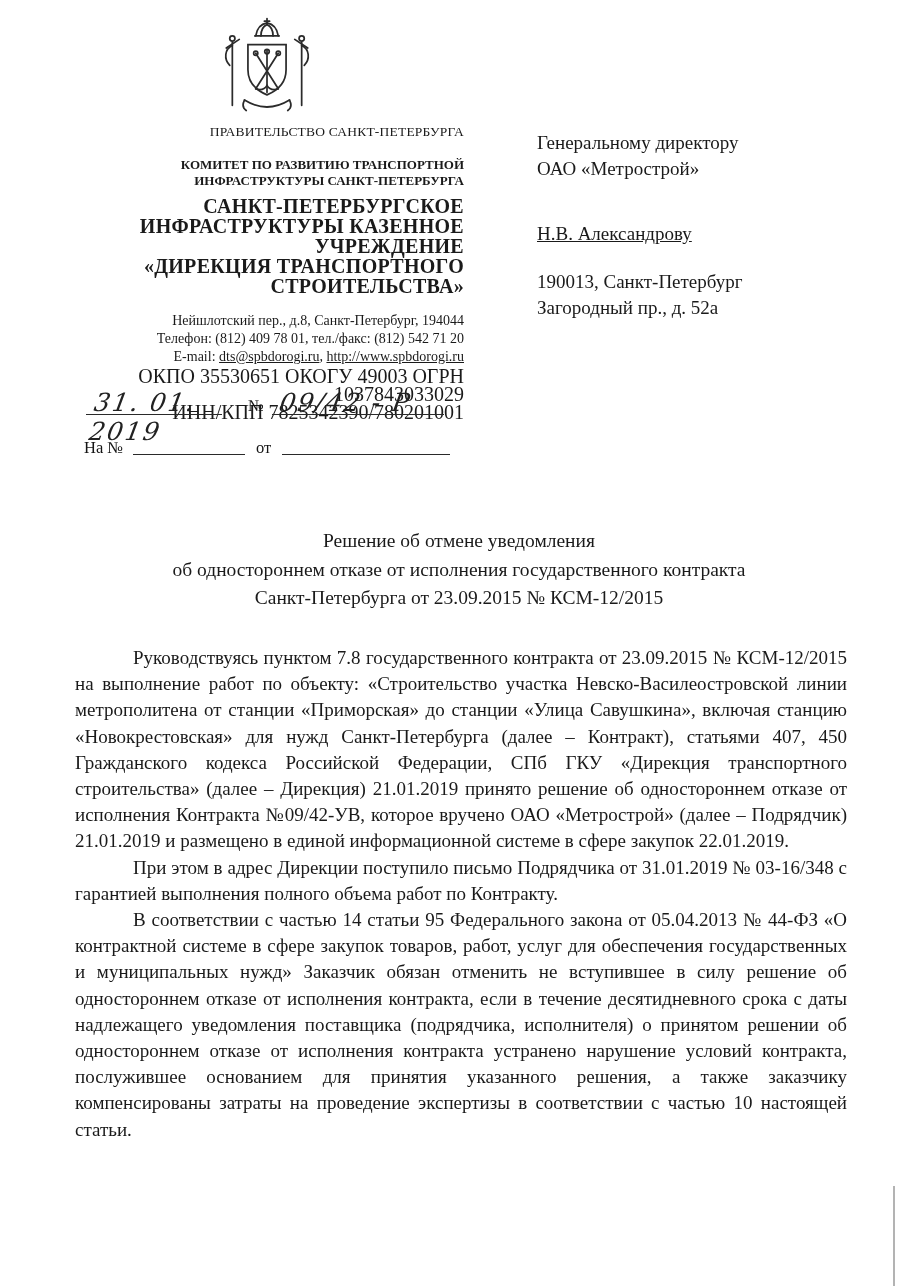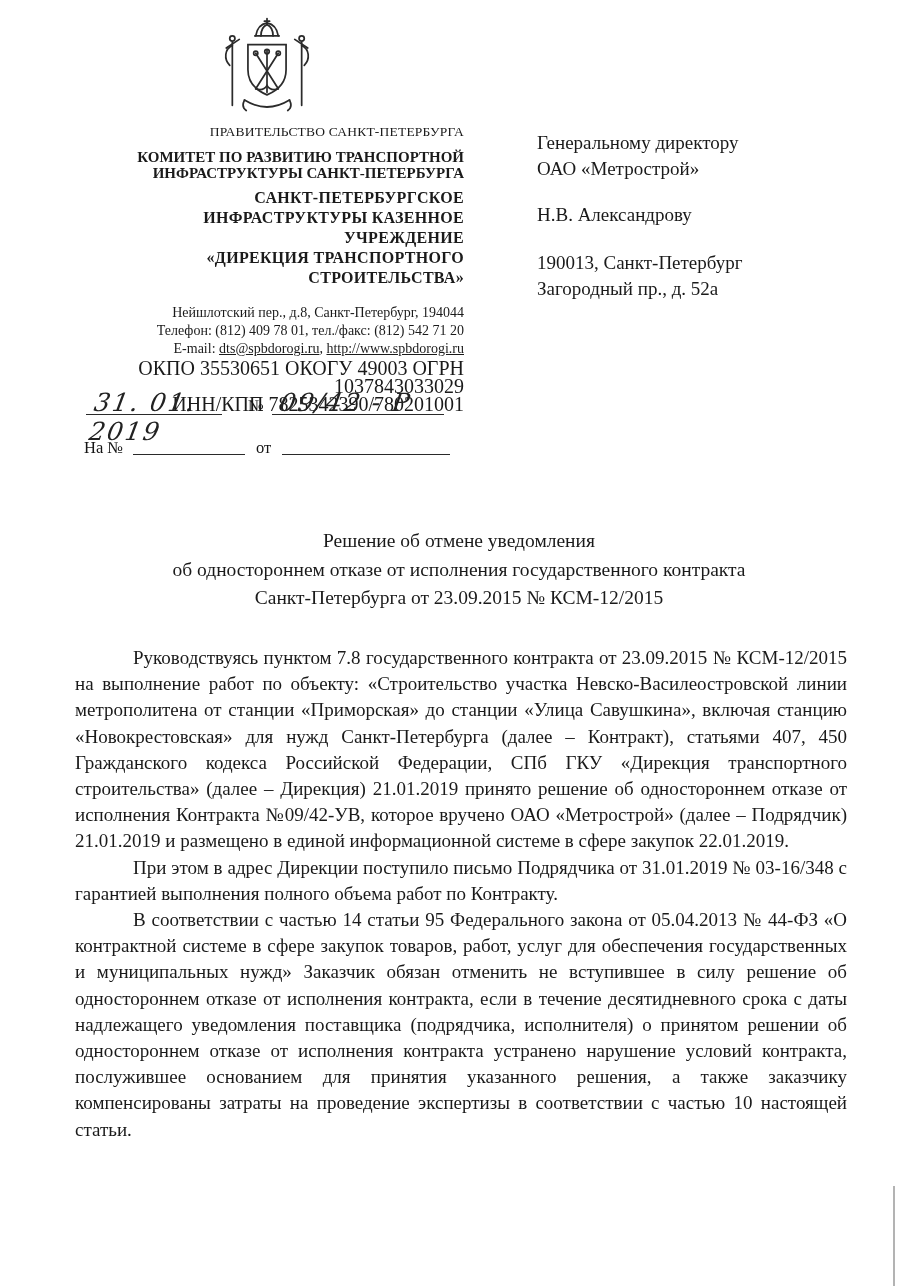--- a/index.html
+++ b/index.html
@@ -12,40 +12,40 @@
     color:#1a1a1a;
     overflow:hidden;
   }
   
   .emblem{position:absolute;left:213px;top:16px;width:108px;height:104px;}
   .emblem svg{width:100%;height:100%;}
   .emblem path,.emblem line,.emblem circle{stroke:#2b2b2b;fill:none;stroke-width:2;stroke-linecap:round;}
   
   .letterhead{position:absolute;left:72px;top:123px;width:392px;text-align:right;}
   .lh-gov{font-size:13.5px;line-height:17px;letter-spacing:.2px;}
-  .lh-committee{font-weight:bold;font-size:15px;line-height:16px;margin-top:9px;}
-  .lh-org{font-weight:bold;font-size:16px;line-height:20px;margin-top:7px;letter-spacing:.3px;}
+  .lh-committee{font-weight:bold;font-size:13px;line-height:16px;margin-top:17px;}
+  .lh-org{font-weight:bold;font-size:20px;line-height:20px;margin-top:7px;letter-spacing:.3px;}
   .lh-contact{font-size:14px;line-height:18px;margin-top:16px;}
   .lh-codes{font-size:20px;line-height:18px;margin-top:1px;}
   .u{text-decoration:underline;}
   
   .handwriting{
     font-family:"DejaVu Serif",serif;
     font-style:italic;
     font-size:25px;
     letter-spacing:2px;
     color:#222;
     transform:skewX(-10deg);
     display:inline-block;
   }
   .write-line{position:absolute;border-bottom:1.6px solid #2a2a2a;}
   .ref-label{position:absolute;font-size:16.5px;color:#151515;}
   
   .addressee{position:absolute;left:537px;top:130px;width:340px;font-size:19px;line-height:26px;}
-  .addr-gap-lg{margin-top:20px;}
+  .addr-gap-lg{margin-top:39px;text-decoration:underline;}
   .addr-gap-md{margin-top:22px;}
   
   .doc-title{
     position:absolute;left:70px;top:527px;width:778px;
     text-align:center;font-weight:normal;font-size:19.5px;line-height:28.5px;
   }
   
   .doc-body{
     position:absolute;left:75px;top:645px;width:772px;
     font-size:19px;line-height:26.2px;text-align:justify;

